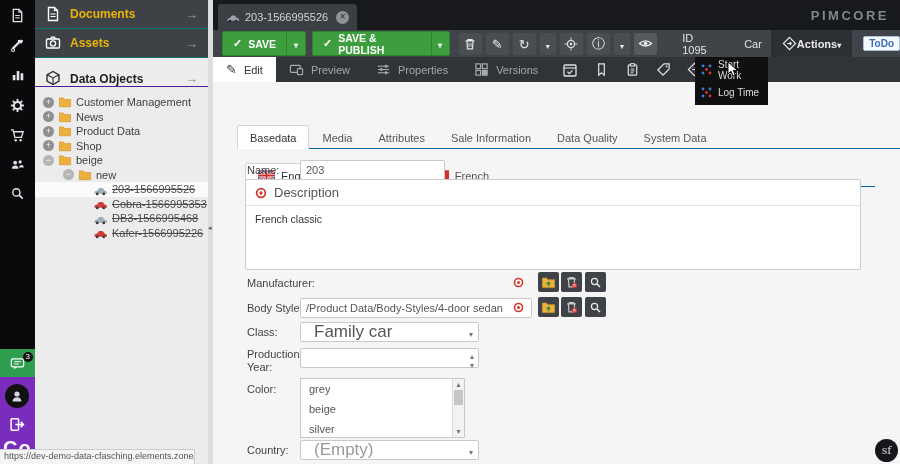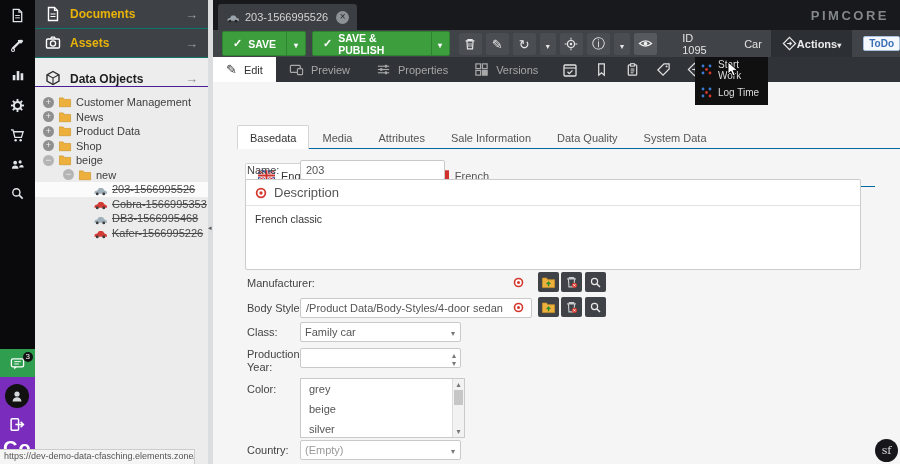--- a/index.html
+++ b/index.html
@@ -90,21 +90,21 @@
   #ctabs{top:8px;left:24px;right:0;}
   #ltabs{top:46px;left:32px;right:25px;}
   .ctab{display:flex;align-items:center;gap:6px;height:23px;padding:0 12px;font-size:11px;color:#555;
         border:1px solid transparent;border-bottom:none;margin-bottom:-1px;}
   .ctab.active{background:#fff;border-color:#d4d4d4;color:#333;border-radius:2px 2px 0 0;}
 
   .flabel{position:absolute;font-size:11px;color:#444;}
   .tinput{position:absolute;height:18px;background:#fff;border:1px solid #c9c9c9;border-radius:2px;
           font-size:11px;color:#555;padding:0 5px;font-family:"Liberation Sans",sans-serif;box-sizing:content-box;}
   .sel{position:absolute;height:18px;background:#fff;border:1px solid #c9c9c9;border-radius:2px;
-       font-size:11px;color:#555;display:flex;align-items:center;padding:0 4px;}
+       font-size:17px;color:#555;display:flex;align-items:center;padding:0 13px;}
   .sel .sarrow{position:absolute;right:5px;color:#777;}
   .sel .gray{color:#999;}
   #desc-panel{position:absolute;left:32px;top:97px;width:614px;background:#fff;border:1px solid #ccc;border-radius:2px;}
   #desc-header{height:25px;display:flex;align-items:center;gap:7px;padding:0 9px;border-bottom:1px solid #e3e3e3;
                color:#555;font-size:13px;}
   #desc-body{height:49px;padding:7px 9px;font-size:10.5px;color:#333;}
   .relbtn{position:absolute;width:21px;height:20px;background:#3f4347;border-radius:2px;display:flex;
           align-items:center;justify-content:center;}
   .bullseye{position:absolute;}
   .spin{position:absolute;right:4px;top:2px;display:flex;flex-direction:column;line-height:6px;color:#777;}

